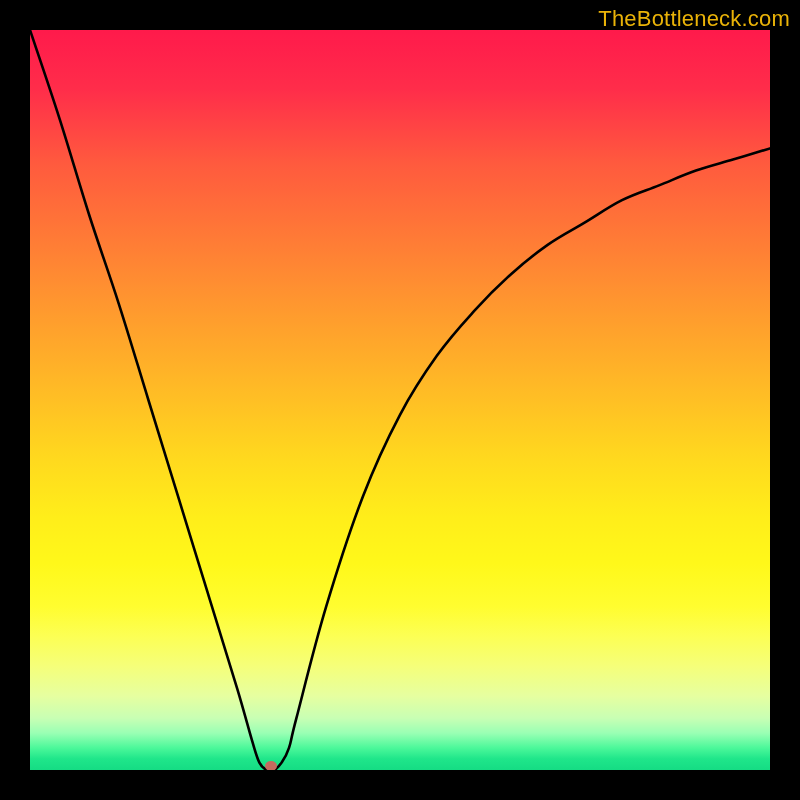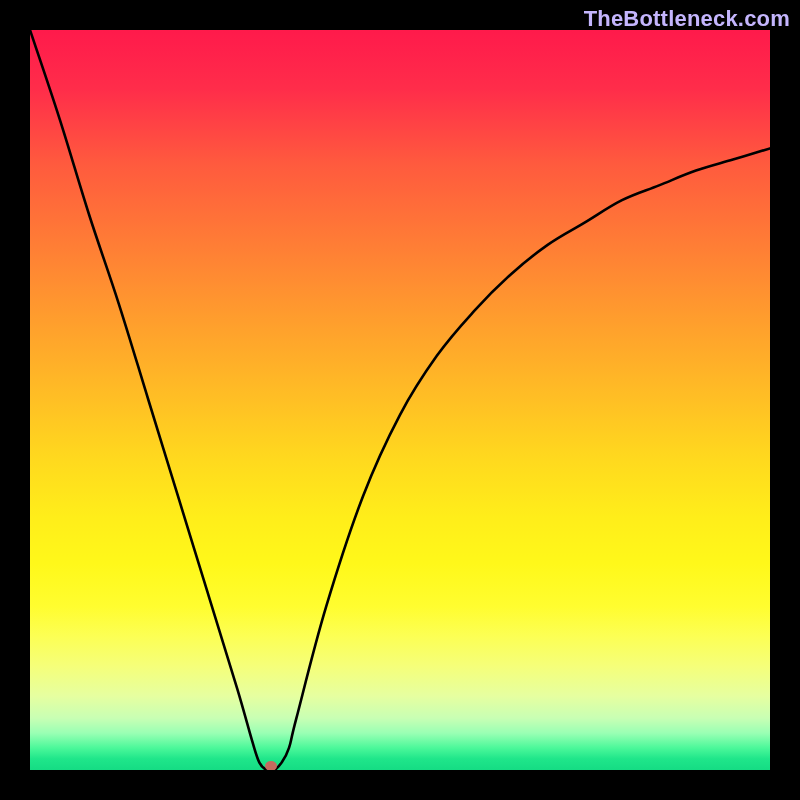--- a/index.html
+++ b/index.html
@@ -50,23 +50,23 @@
     );
   }
   .curve {
     position: absolute;
     inset: 0;
   }
   .watermark {
     position: absolute;
     top: 6px;
     right: 10px;
-    color: #c4b5fd;
+    color: #eab308;
     font-size: 22px;
-    font-weight: 700;
+    font-weight: 400;
     letter-spacing: 0.2px;
     user-select: none;
   }
   .marker {
     position: absolute;
     width: 12px;
     height: 10px;
     border-radius: 50%;
     background: #c46a5e;
     transform: translate(-50%, -50%);

